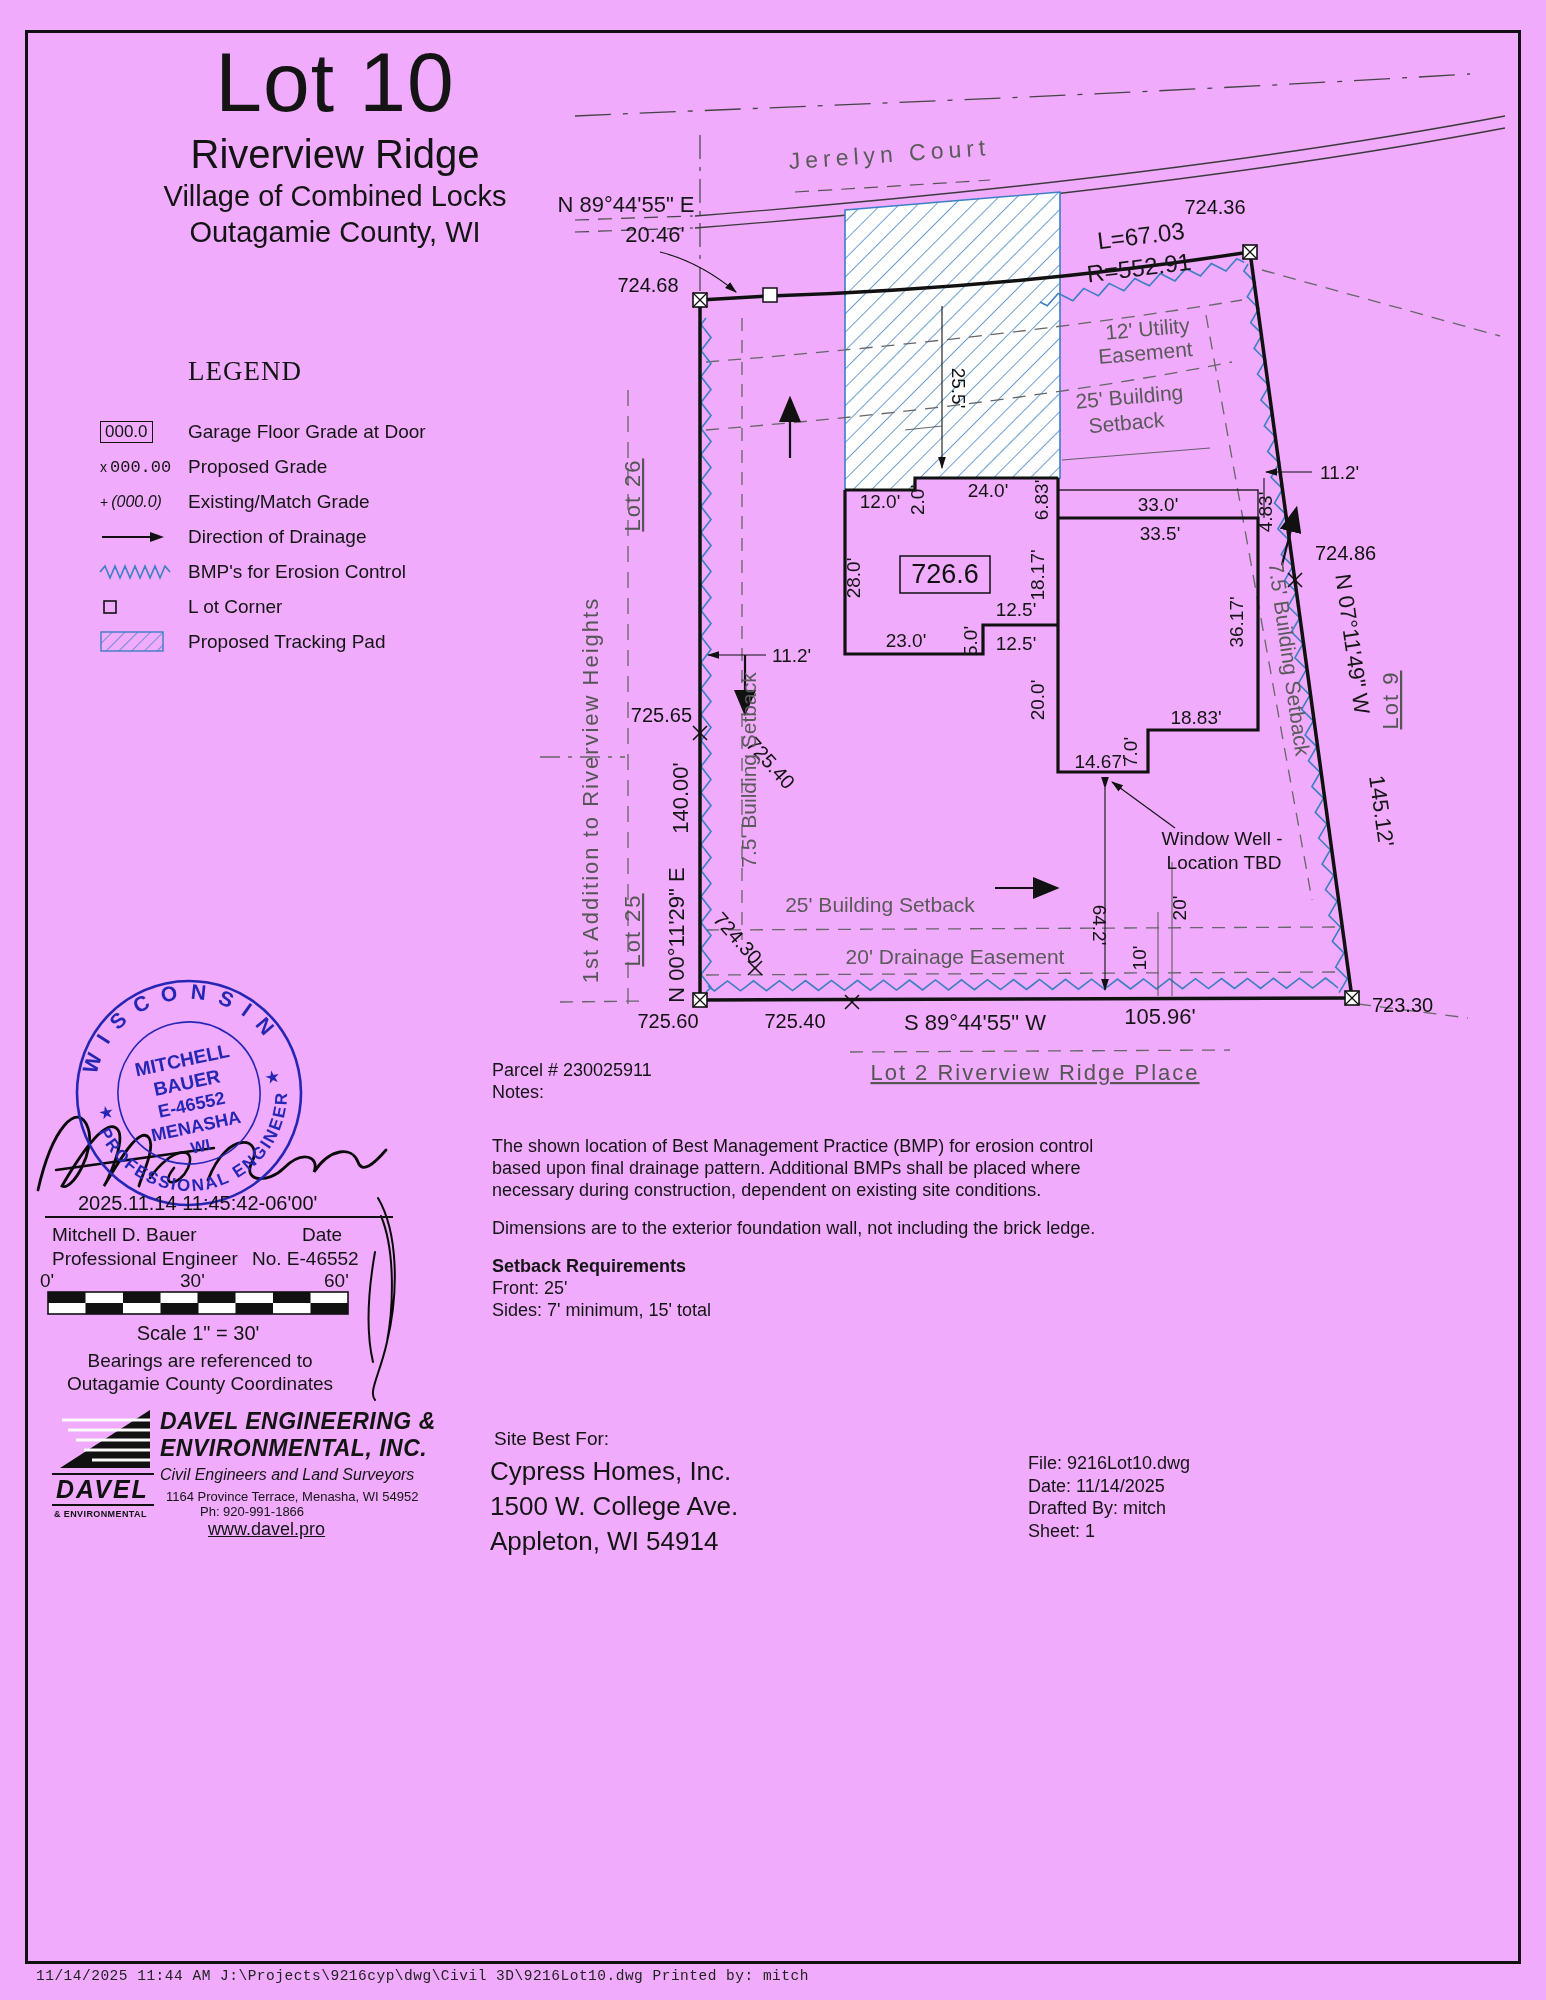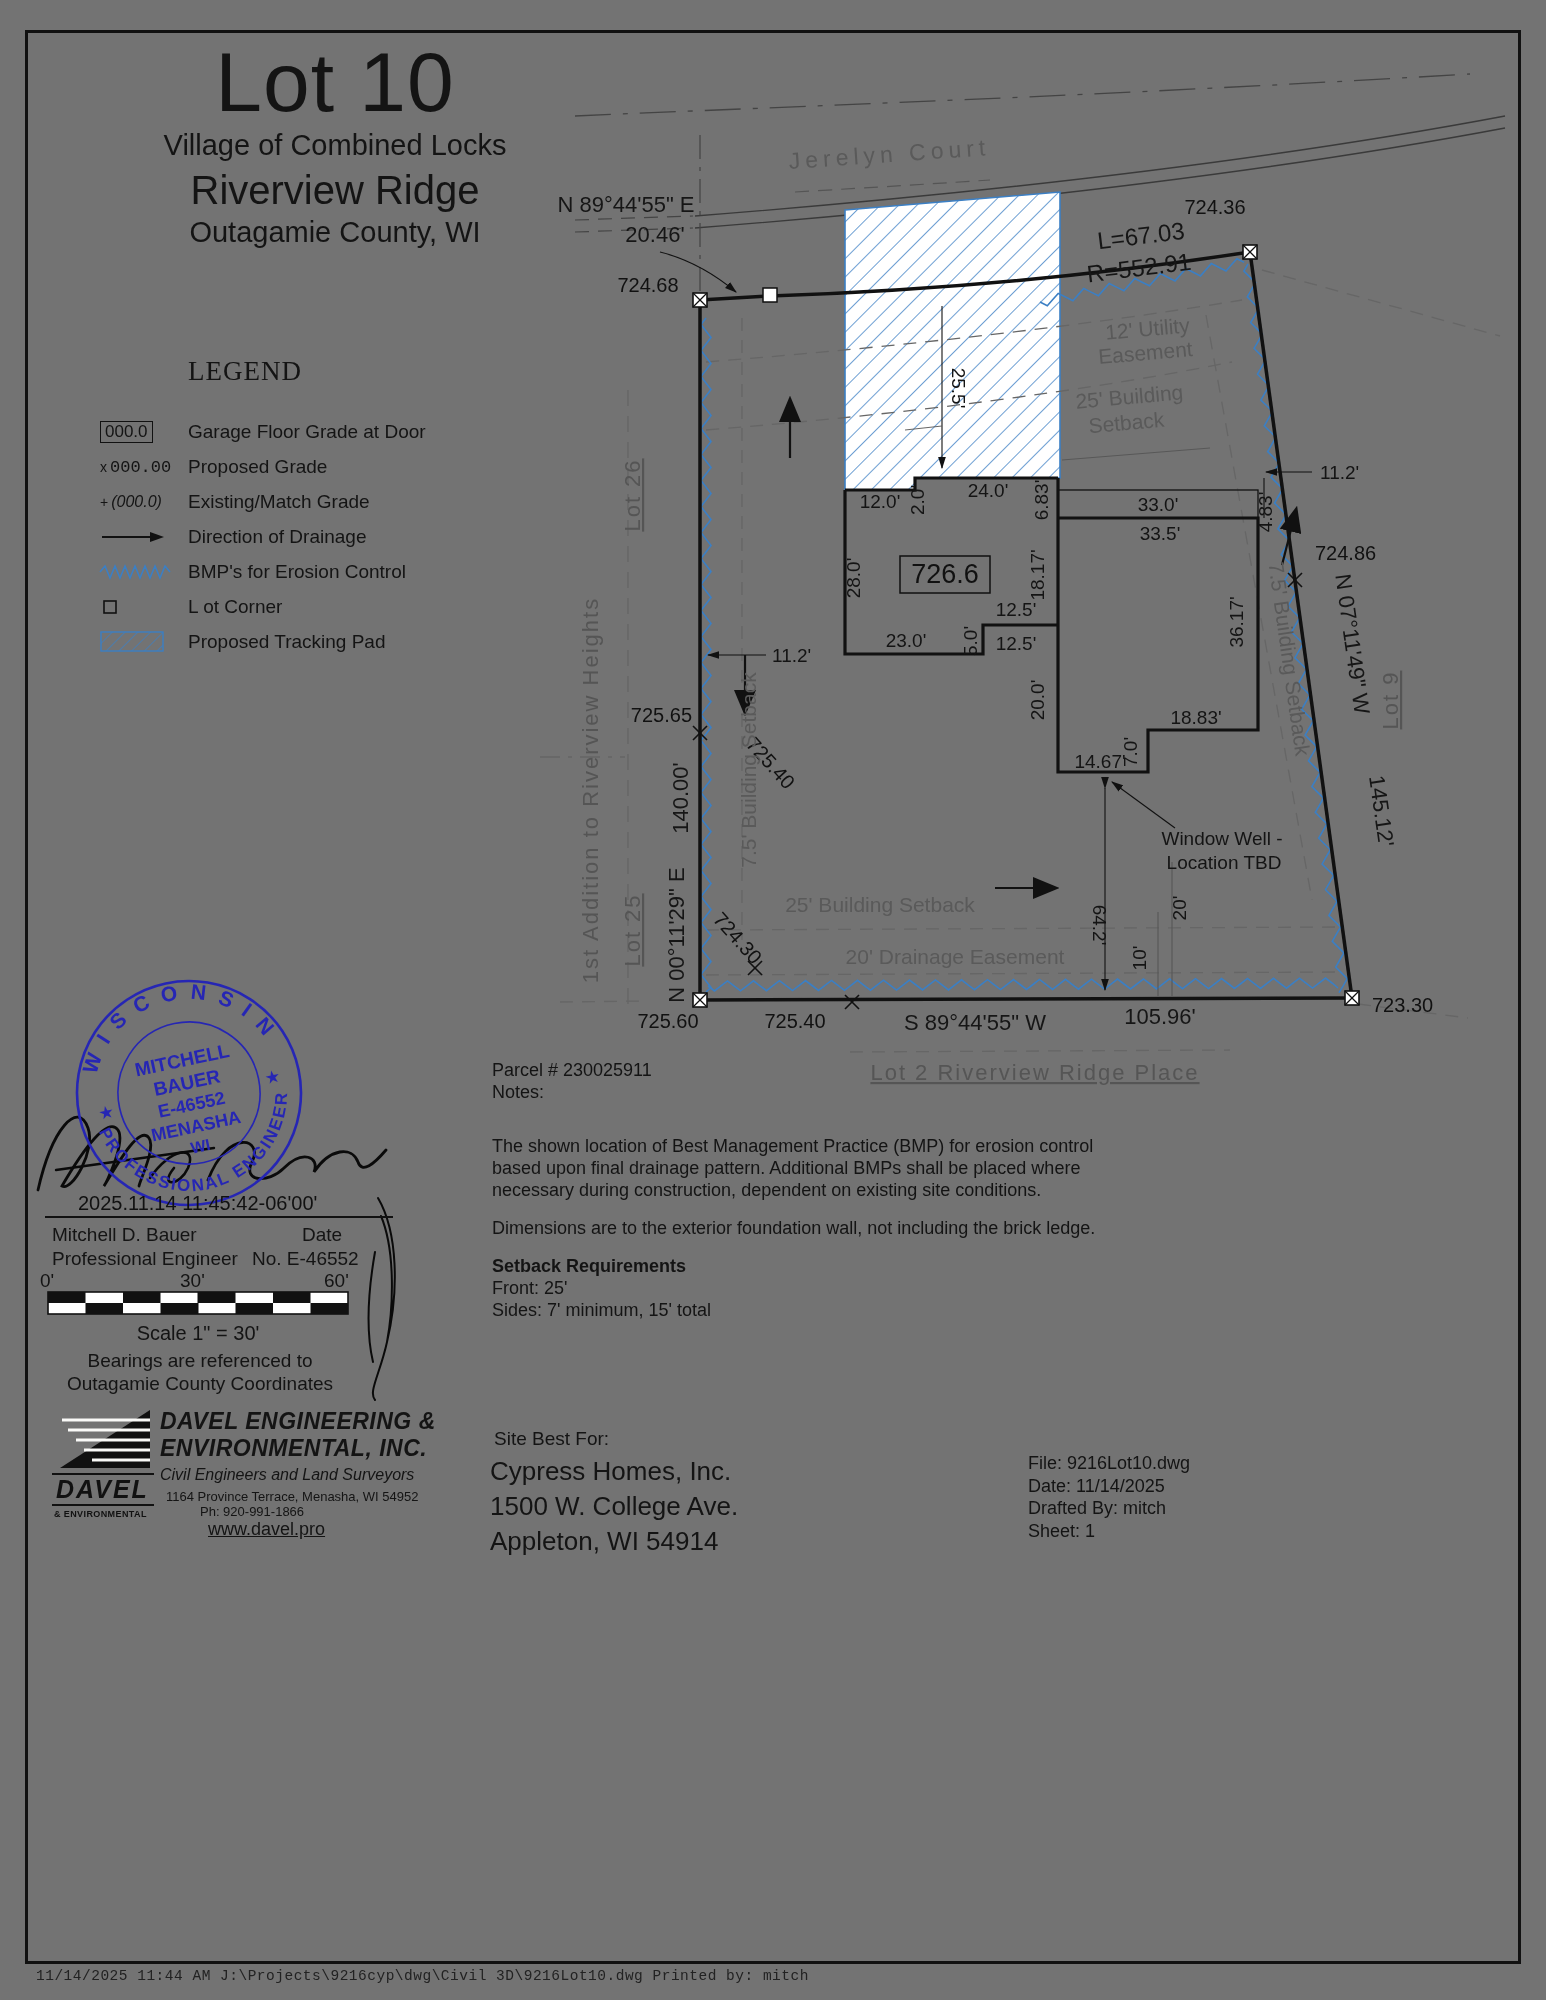--- a/index.html
+++ b/index.html
@@ -1,16 +1,16 @@
 <!DOCTYPE html>
 <html><head>
 <meta charset="utf-8">
 <style>
   html,body{margin:0;padding:0;background:#e8e8e8;}
-  #page{position:relative;width:1546px;height:2000px;background:#737373;overflow:hidden;
+  #page{position:relative;width:1546px;height:2000px;background:#f0abfc;overflow:hidden;
         font-family:"Liberation Sans",sans-serif;color:#141414;}
   .abs{position:absolute;}
   #frame{left:25px;top:30px;width:1490px;height:1928px;border:3px solid #111;}
   
   #titleblock{left:115px;top:38px;width:440px;text-align:center;}
   #title-lot{font-size:84px;font-weight:500;letter-spacing:1px;line-height:1.05;}
   #title-sub{font-size:40px;font-weight:500;margin-top:6px;}
   #title-l3,#title-l4{font-size:29px;margin-top:3px;}
   
   #legend{left:100px;top:356px;width:330px;}
@@ -65,22 +65,22 @@
   .curve{font-size:24px;fill:#161616;font-weight:500;}
 </style>
 </head>
 <body>
 
 <div id="page">
   <div id="frame" class="abs"></div>
 
   <div id="titleblock" class="abs">
     <div id="title-lot">Lot 10</div>
+    <div id="title-sub">Riverview Ridge</div>
     <div id="title-l3">Village of Combined Locks</div>
-    <div id="title-sub">Riverview Ridge</div>
     <div id="title-l4">Outagamie County, WI</div>
   </div>
 
   <div id="legend" class="abs">
     <h3>LEGEND</h3>
     <div class="lrow">
       <span class="lsym">
           <span class="symbox">000.0</span>
         </span>
       <span class="ltxt">Garage Floor Grade at Door</span>

